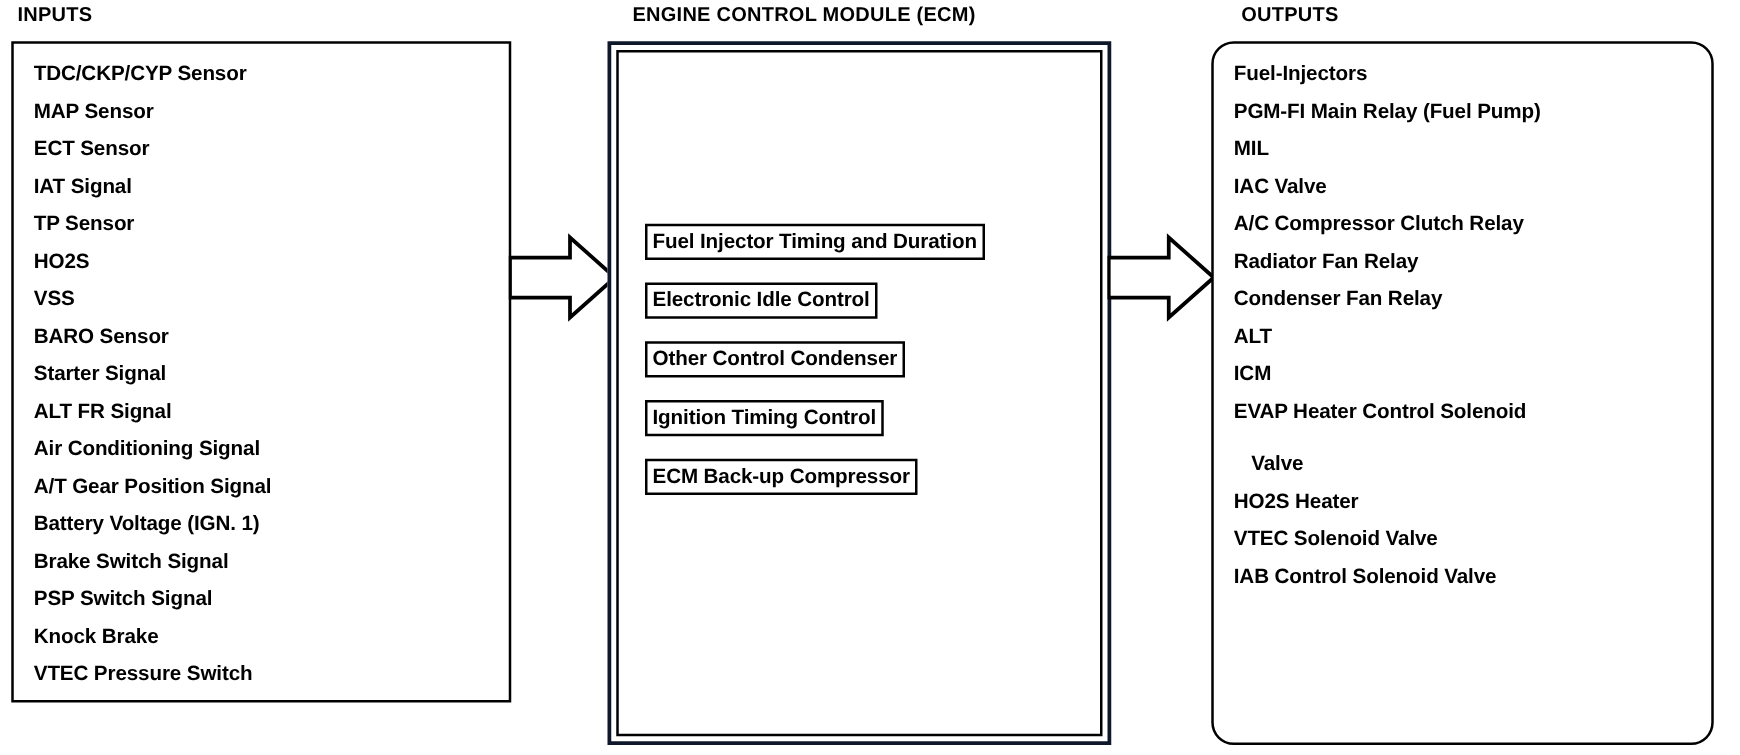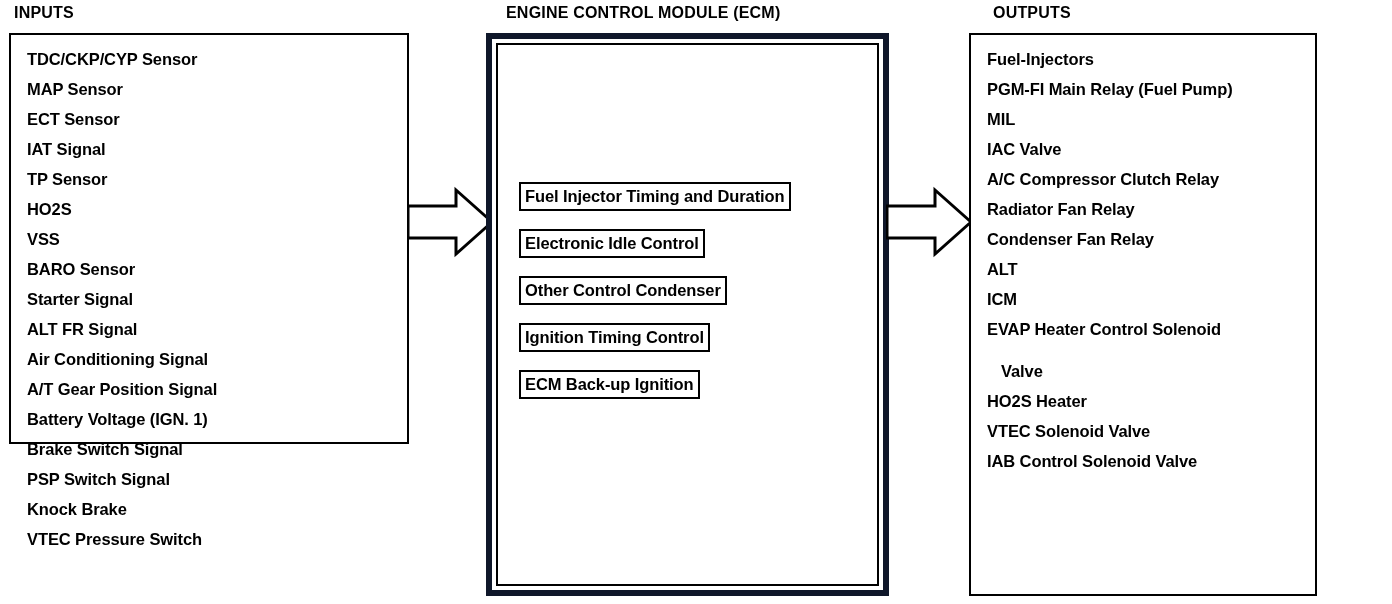--- a/index.html
+++ b/index.html
@@ -33,27 +33,27 @@
   #heading-ecm     { left: 506px; top: 4px; }
   #heading-outputs { left: 969px; top: 4px; margin-left: 24px; }
 
   
   .panel {
     position: absolute;
     border: 2px solid #000000;
     background: #ffffff;
     box-sizing: border-box;
   }
-  #inputs-panel  { left: 9px;   top: 33px; width: 400px; height: 411px; }
-  #outputs-panel { left: 969px; top: 33px; width: 348px; height: 563px; }
+  #inputs-panel  { left: 9px;   top: 33px; width: 400px; height: 529px; }
+  #outputs-panel { left: 969px; top: 33px; width: 402px; height: 563px; border-radius: 18px; }
 
   
   #ecm-panel {
     left: 486px; top: 33px; width: 403px; height: 563px;
-    border: 6px solid #0f172a;
+    border: 3px solid #0f172a;
   }
   #ecm-inner {
     position: absolute;
     left: 4px; top: 4px; right: 4px; bottom: 4px;
     border: 2px solid #000000;
     box-sizing: border-box;
     background: #ffffff;
   }
 
   
@@ -148,21 +148,21 @@
     </svg>
   </div>
 
   <div class="panel" id="ecm-panel">
     <div id="ecm-inner">
       <ul id="ecm-functions">
           <li>Fuel Injector Timing and Duration</li>
           <li>Electronic Idle Control</li>
           <li>Other Control Condenser</li>
           <li>Ignition Timing Control</li>
-          <li>ECM Back-up Ignition</li>
+          <li>ECM Back-up Compressor</li>
         </ul>
     </div>
   </div>
 
   <div class="block-arrow" id="arrow-ecm-to-outputs">
     <svg width="86" height="74" viewBox="0 0 86 74" aria-hidden="true">
       <polygon points="1,21 49,21 49,5 85,37 49,69 49,53 1,53" fill="#ffffff" stroke="#000000" stroke-width="3" stroke-linejoin="miter"></polygon>
     </svg>
   </div>
 

